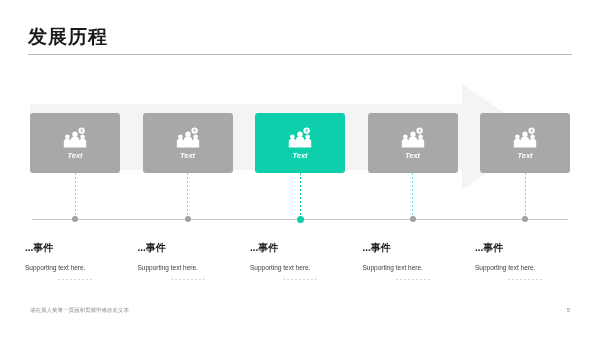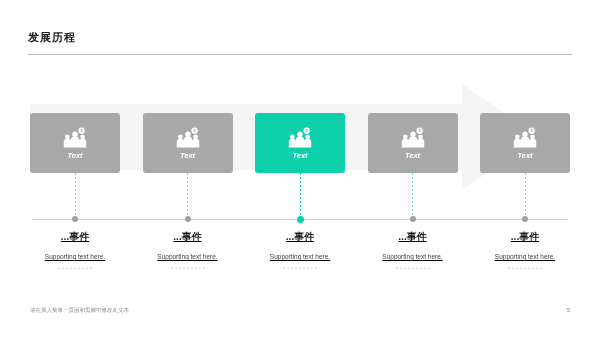--- a/index.html
+++ b/index.html
@@ -22,21 +22,21 @@
   }
 
   
   .title-block {
     position: absolute;
     left: 28px;
     top: 26px;
     width: 544px;
   }
   .slide-title {
-    font-size: 11px;
+    font-size: 19px;
     font-weight: bold;
     color: #1a1a1a;
     letter-spacing: 1px;
     line-height: 22px;
     margin: 0;
     padding: 0 0 4px 0;
     white-space: nowrap;
   }
   .title-rule {
     width: 544px;
@@ -174,23 +174,21 @@
   .captions {
     position: absolute;
     left: 30px;
     top: 230px;
     width: 540px;
     display: flex;
     justify-content: space-between;
   }
   .caption-col {
     width: 100px;
-    margin: 0 -5px;
-    text-align: center;
-    text-decoration: underline;
+    margin: 11px -5px;
   }
   .caption-heading {
     font-size: 10px;
     font-weight: bold;
     color: #1f1f1f;
     line-height: 14px;
     margin: 0 0 8px 0;
     white-space: nowrap;
   }
   .caption-sub {

